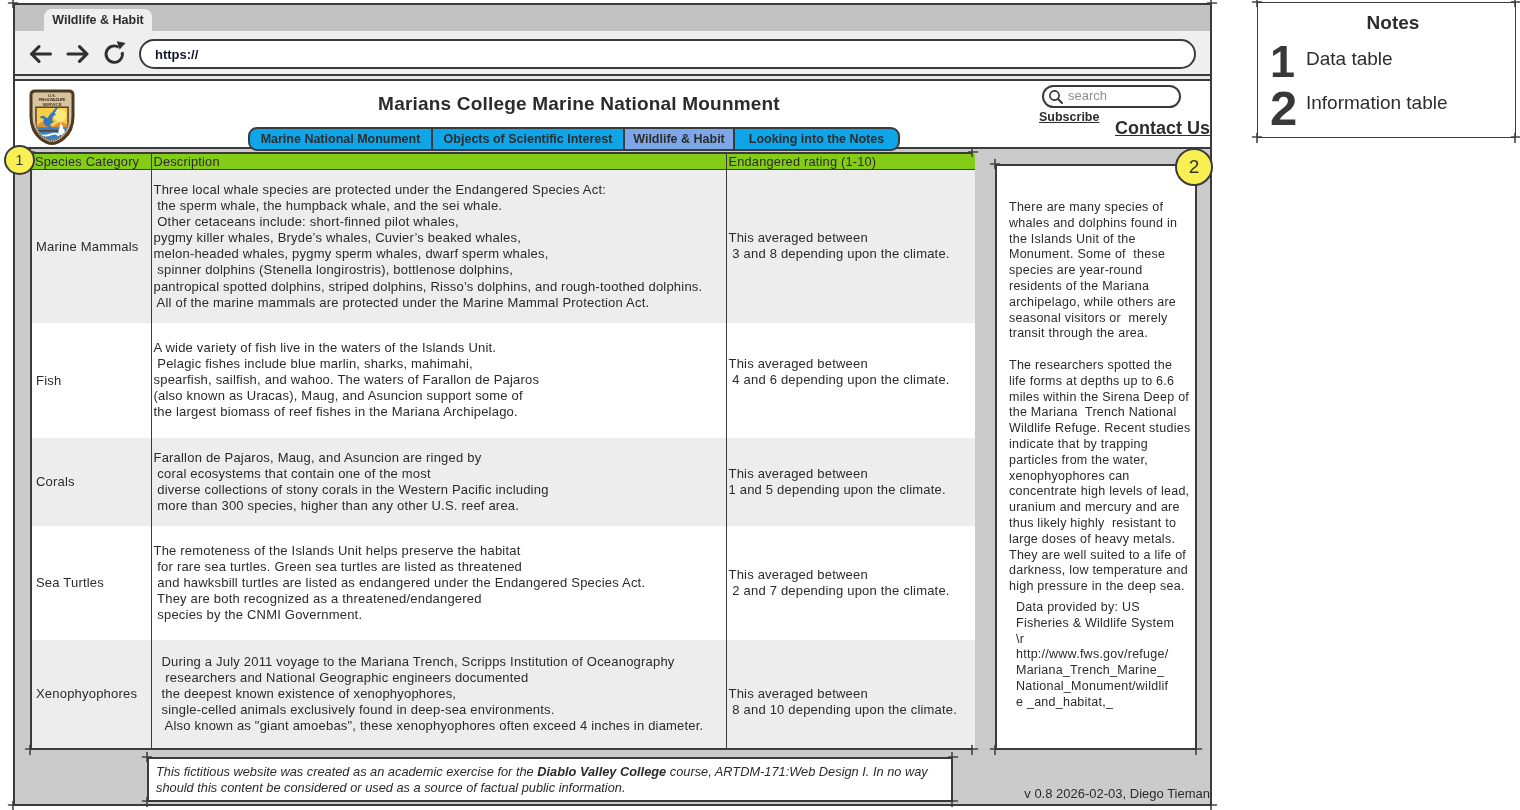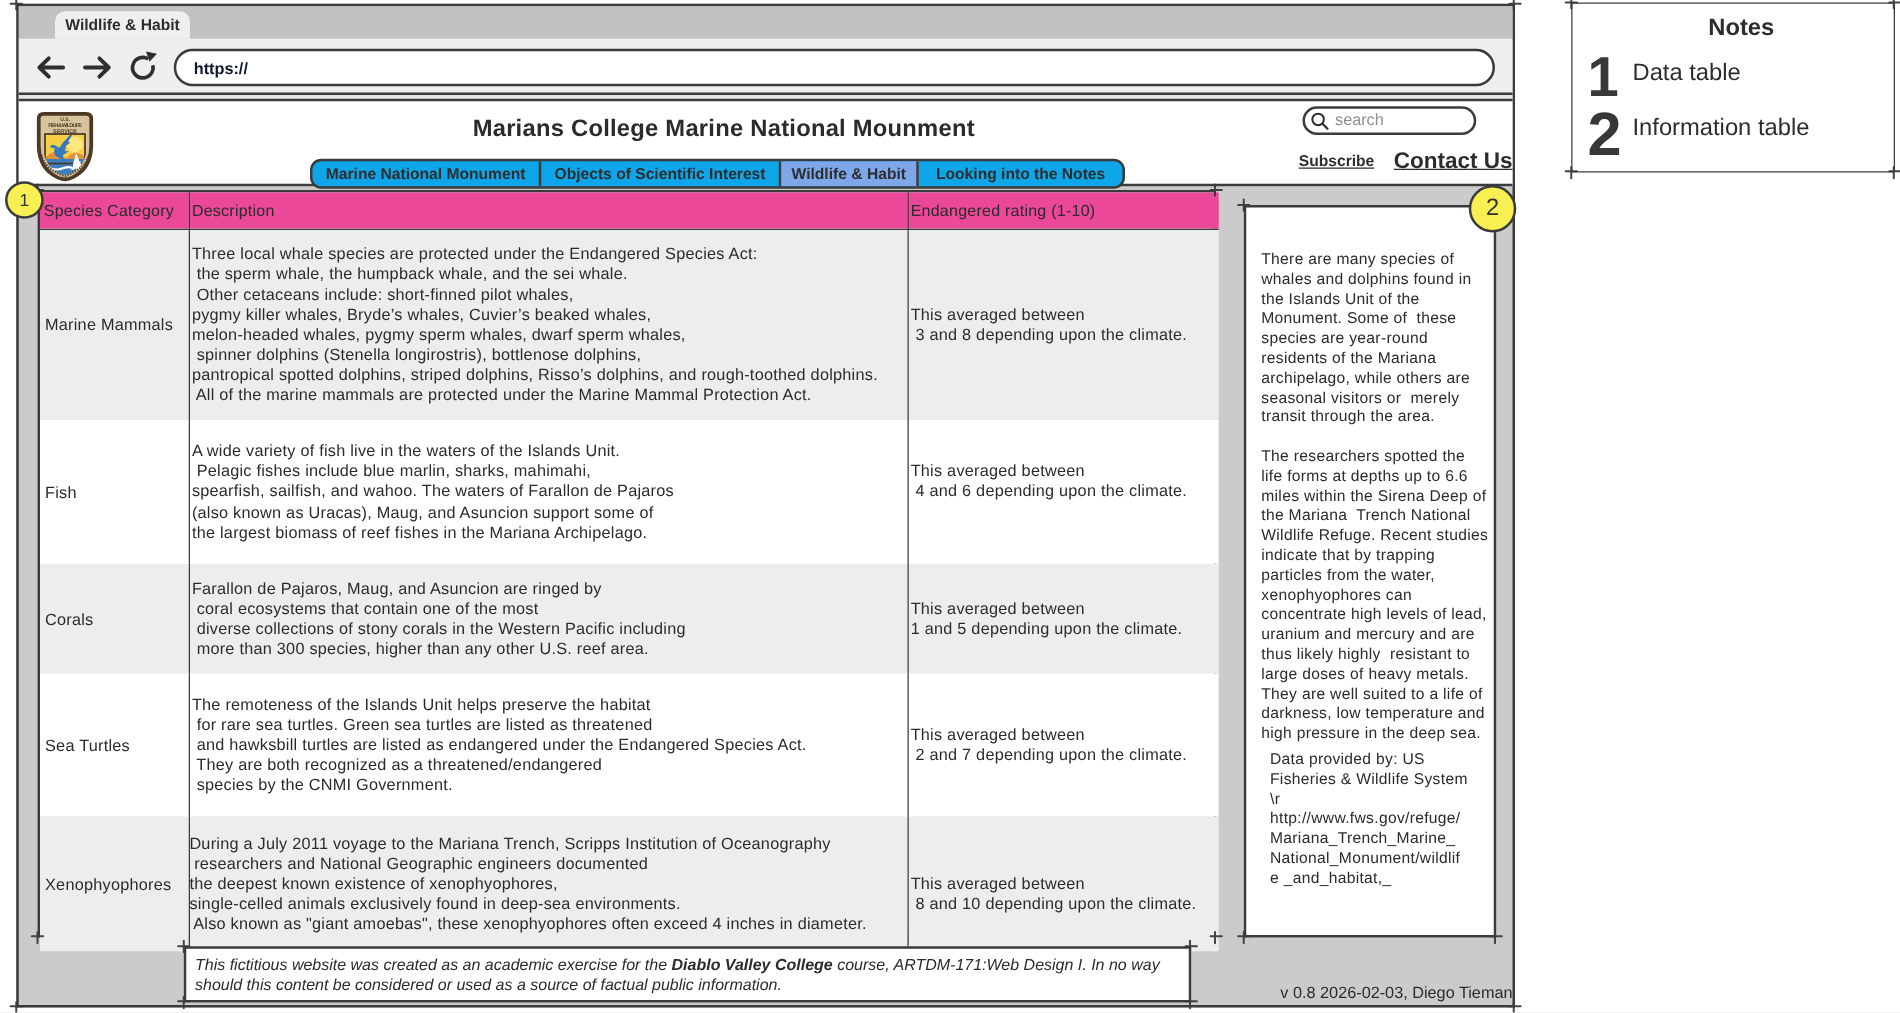--- a/index.html
+++ b/index.html
@@ -68,39 +68,39 @@
 
 <div class="abs" style="left:279px;top:93px;width:600px;text-align:center;font-size:19px;font-weight:600;letter-spacing:0.2px;color:#2b2b2b;">Marians College Marine National Mounment</div>
 
 <div class="abs" style="left:1042px;top:85px;width:139px;height:23px;background:#fff;border:2px solid #3b3b3b;border-radius:12px;"></div>
 <svg class="abs" style="left:1048px;top:89px;" width="16" height="16" viewBox="0 0 16 16">
   <circle cx="6.5" cy="6.5" r="4.6" fill="none" stroke="#2f2f2f" stroke-width="1.6"></circle>
   <line x1="10" y1="10" x2="14" y2="14" stroke="#2f2f2f" stroke-width="1.8" stroke-linecap="round"></line>
 </svg>
 <div class="abs" style="left:1068px;top:88px;font-size:13px;color:#8e8e8e;">search</div>
 
-<div class="abs" style="left:1039px;top:122px;font-size:12.5px;font-weight:bold;text-decoration:underline;">Subscribe</div>
+<div class="abs" style="left:1039px;top:110px;font-size:12.5px;font-weight:bold;text-decoration:underline;">Subscribe</div>
 <div class="abs" style="left:1115px;top:118px;font-size:18px;font-weight:bold;text-decoration:underline;">Contact Us</div>
 
 <div class="abs" style="left:248px;top:127px;width:652px;height:24px;background:#0ea5e9;border:2px solid #3b3b3b;border-radius:9px;overflow:hidden;display:flex;">
   <div style="width:183px;border-right:2px solid #3b3b3b;text-align:center;font-size:12.5px;font-weight:600;line-height:21px;">Marine National Monument</div>
   <div style="width:192px;border-right:2px solid #3b3b3b;text-align:center;font-size:12.5px;font-weight:600;line-height:21px;">Objects of Scientific Interest</div>
   <div style="width:110px;border-right:2px solid #3b3b3b;text-align:center;font-size:12.5px;font-weight:600;line-height:21px;background:#7da7e8;">Wildlife &amp; Habit</div>
   <div style="flex:1;text-align:center;font-size:12.5px;font-weight:600;line-height:21px;">Looking into the Notes</div>
 </div>
 
 <div class="abs" style="left:30px;top:152px;width:943px;height:598px;border:2px solid #3b3b3b;background:#fff;">
   <table style="border-collapse:collapse;table-layout:fixed;width:100%;height:100%;font-size:13px;letter-spacing:0.2px;color:#2b2b2b;">
     <colgroup>
         <col style="width:119px">
         <col style="width:575px">
         <col style="width:249px">
       </colgroup>
     <tbody>
-        <tr style="height:29px;background:#ec4899;">
+        <tr style="height:15px;background:#84cc16;">
       <th style="border:1.5px solid #3b3b3b;border-top:none;border-left:none;text-align:left;padding:0 0 0 3px;font-weight:400;font-size:12.8px;letter-spacing:0.2px;">Species Category</th>
       <th style="border:1.5px solid #3b3b3b;border-top:none;text-align:left;padding:0 0 0 2px;font-weight:400;font-size:12.8px;letter-spacing:0.2px;">Description</th>
       <th style="border:1.5px solid #3b3b3b;border-top:none;border-right:none;text-align:left;padding:0 0 0 2px;font-weight:400;font-size:12.8px;letter-spacing:0.2px;">Endangered rating (1-10)</th>
     </tr>
     <tr style="height:153px;background:#ededed;">
       <td style="border-right:1.5px solid #3b3b3b;padding-left:4px;">Marine Mammals</td>
       <td style="border-right:1.5px solid #3b3b3b;padding-left:2px;white-space:pre;line-height:16.1px;">Three local whale species are protected under the Endangered Species Act:
  the sperm whale, the humpback whale, and the sei whale.
  Other cetaceans include: short-finned pilot whales,
 pygmy killer whales, Bryde’s whales, Cuvier’s beaked whales,
@@ -136,21 +136,21 @@
       <td style="border-right:1.5px solid #3b3b3b;padding-left:2px;white-space:pre;line-height:16.1px;">The remoteness of the Islands Unit helps preserve the habitat
  for rare sea turtles. Green sea turtles are listed as threatened
  and hawksbill turtles are listed as endangered under the Endangered Species Act.
  They are both recognized as a threatened/endangered
  species by the CNMI Government.</td>
       <td style="padding-left:2px;white-space:pre;line-height:16.1px;">This averaged between
  2 and 7 depending upon the climate.</td>
     </tr>
     <tr style="height:108px;background:#ededed;">
       <td style="border-right:1.5px solid #3b3b3b;padding-left:4px;">Xenophyophores</td>
-      <td style="border-right:1.5px solid #3b3b3b;padding-left:0;white-space:pre;line-height:16.1px;margin-top:33px;">During a July 2011 voyage to the Mariana Trench, Scripps Institution of Oceanography
+      <td style="border-right:1.5px solid #3b3b3b;padding-left:10px;white-space:pre;line-height:16.1px;margin-top:33px;">During a July 2011 voyage to the Mariana Trench, Scripps Institution of Oceanography
  researchers and National Geographic engineers documented
 the deepest known existence of xenophyophores,
 single-celled animals exclusively found in deep-sea environments.
  Also known as "giant amoebas", these xenophyophores often exceed 4 inches in diameter.</td>
       <td style="padding-left:2px;white-space:pre;line-height:16.1px;">
 This averaged between
  8 and 10 depending upon the climate.</td>
     </tr>
   </tbody>
     </table>

